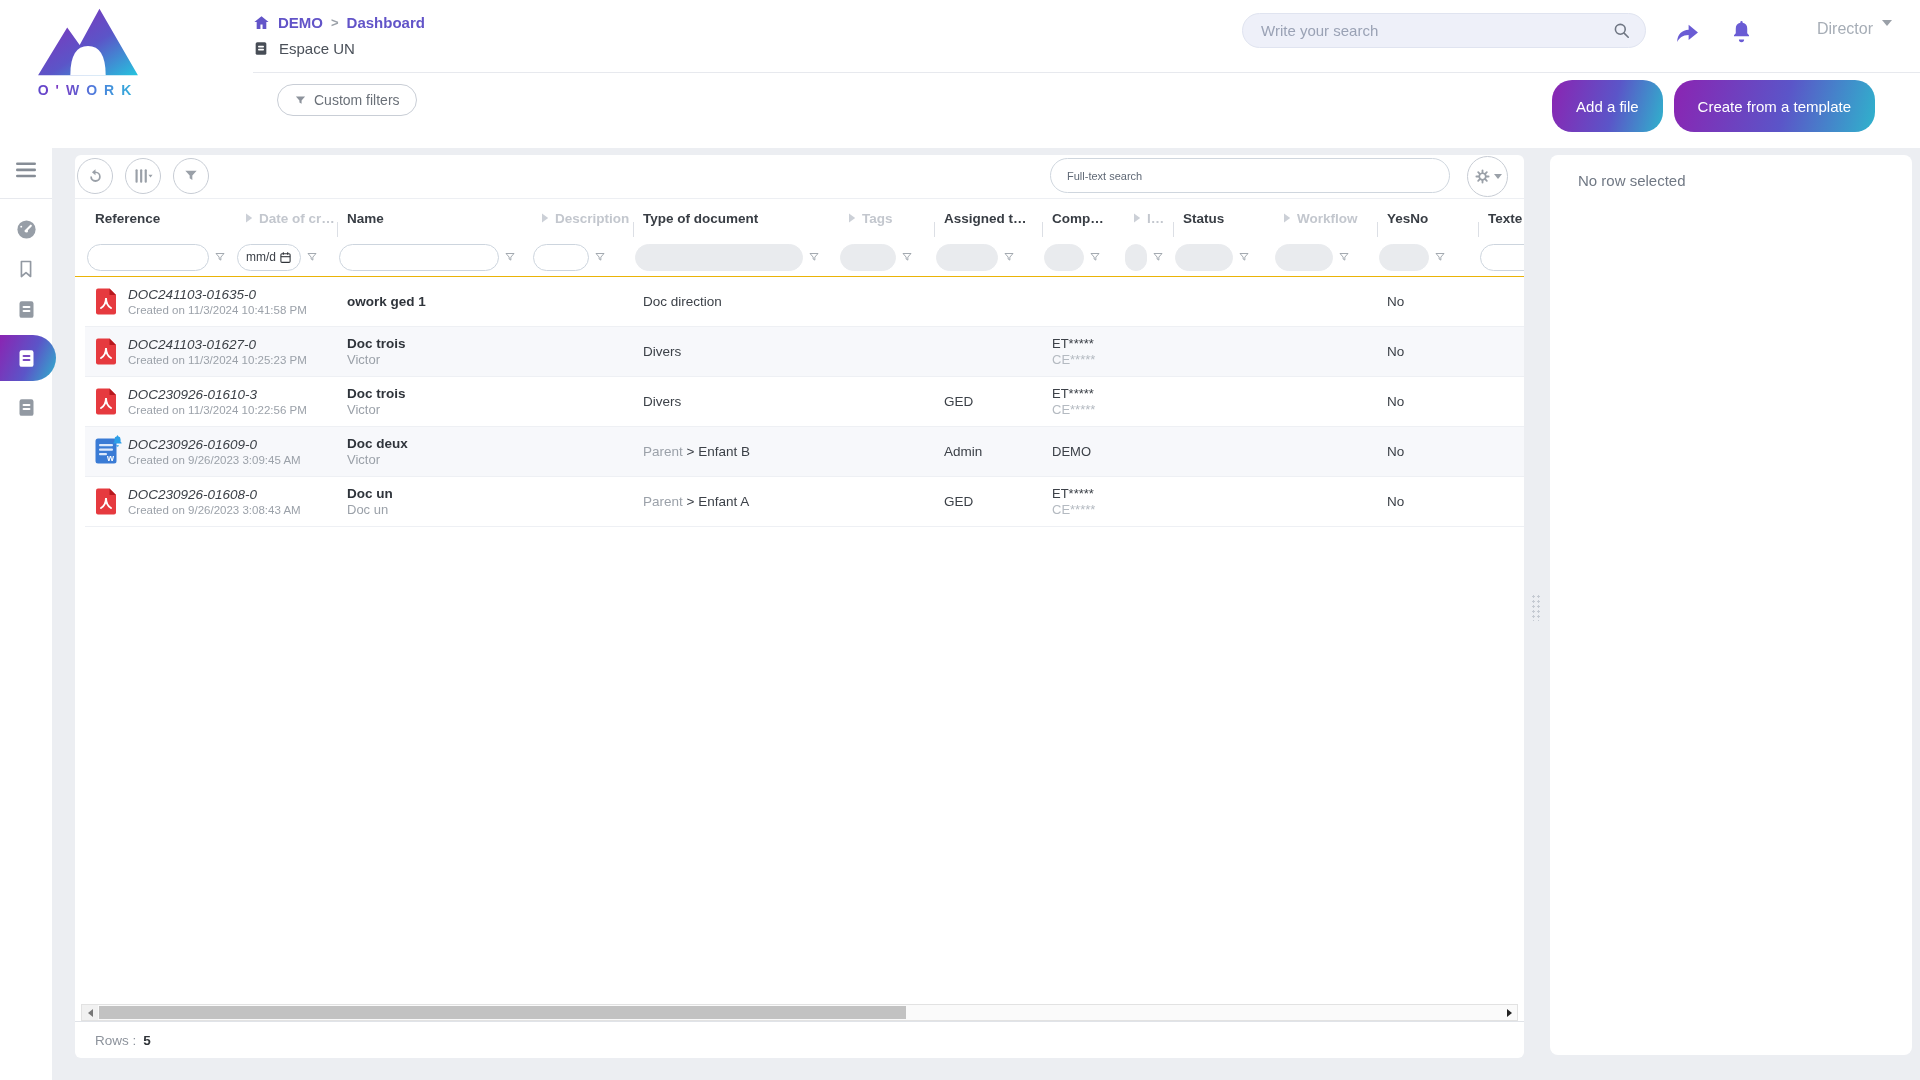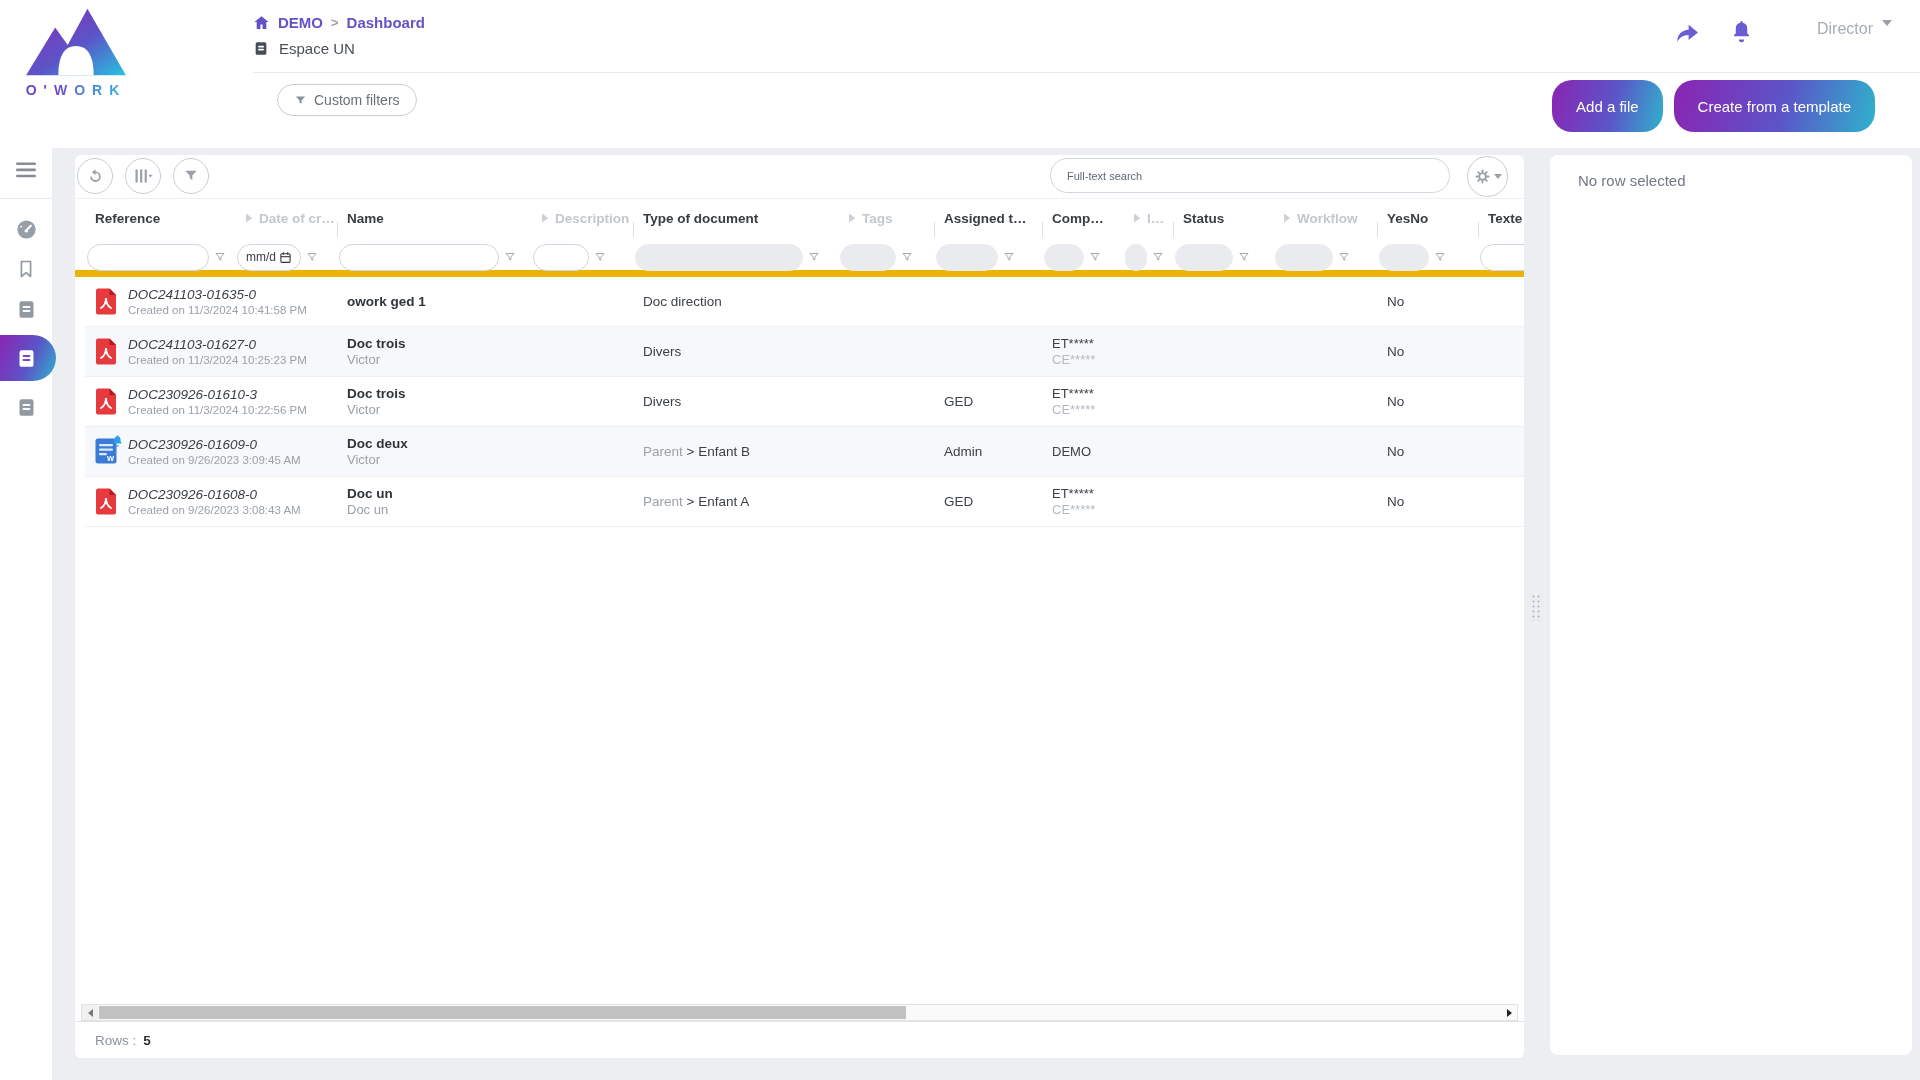--- a/index.html
+++ b/index.html
@@ -11,21 +11,21 @@
     --muted:#9ba1a9;
     --hmuted:#c3c7ce;
     --line:#eef0f4;
   }
   *{box-sizing:border-box;margin:0;padding:0;font-family:"Liberation Sans","DejaVu Sans",sans-serif;}
   html,body{width:1920px;height:1080px;overflow:hidden;background:#eceef2;}
   .app{position:relative;width:1920px;height:1080px;}
 
   
   .topbar{position:absolute;left:0;top:0;width:1920px;height:148px;background:#fff;}
-  .logo{position:absolute;left:16px;top:6px;width:120px;text-align:center;}
+  .logo{position:absolute;left:28px;top:6px;width:120px;text-align:center;}
   .logo-text{font-size:14px;font-weight:700;letter-spacing:7px;margin-top:-2px;
     background:linear-gradient(90deg,#4f55d2 0%,#7a35c2 25%,#4f7cdc 55%,#27c0da 100%);
     -webkit-background-clip:text;background-clip:text;color:transparent;white-space:nowrap;}
   .crumb-wrap{position:absolute;left:253px;top:10px;}
   .crumb-row{display:flex;align-items:center;gap:8px;height:24px;}
   .crumb-strong{font-size:15px;font-weight:700;color:var(--accent);}
   .crumb-sep{font-size:13px;color:#9aa0a8;font-weight:700;}
   .space-row{display:flex;align-items:center;gap:10px;height:24px;margin-top:2px;}
   .space-label{font-size:15px;color:#4a5059;}
   .topbar-divider{position:absolute;left:253px;right:0;top:72px;height:1px;background:#e7e9ee;}
@@ -70,21 +70,21 @@
   .all-badge{background:var(--badge);color:#fff;font-size:13px;border-radius:14px;padding:5px 13px;cursor:pointer;}
 
   .grid{width:1545px;padding-left:10px;}
   .g-row{display:grid;grid-template-columns:150px 102px 194px 102px 205px 96px 108px 81px 50px 100px 104px 101px 140px;align-items:center;}
   .grid-header{height:38px;flex:0 0 auto;}
   .grid-header .g-row{height:38px;}
   .h-cell{position:relative;display:flex;align-items:center;gap:6px;font-size:13.5px;font-weight:700;color:#383d44;
     padding-left:10px;white-space:nowrap;overflow:visible;cursor:pointer;}
   .h-cell.muted{color:var(--hmuted);}
   .h-cell:not(:first-child):not(.has-arrow)::before{content:'';position:absolute;left:0;top:11px;height:15px;width:1px;background:#dcdfe5;}
-  .grid-filter{height:40px;flex:0 0 auto;border-bottom:7px solid #eab308;}
+  .grid-filter{height:40px;flex:0 0 auto;border-bottom:1px solid #eab308;}
   .grid-filter .g-row{height:40px;}
   .f-cell{display:flex;align-items:center;gap:5px;padding-left:2px;}
   .f-input{height:27px;border:1px solid #cdd5de;border-radius:14px;background:#fff;outline:none;padding:0 10px;
     font-size:12px;color:#3c4148;min-width:0;}
   .f-input.dis{background:#e9ebee;border-color:#e9ebee;cursor:default;}
   .f-date{display:flex;align-items:center;gap:3px;height:27px;border:1px solid #cdd5de;border-radius:14px;background:#fff;
     padding:0 8px;font-size:12px;color:#3c4148;cursor:pointer;white-space:nowrap;}
 
   .rows-wrap{flex:0 0 auto;}
   .data-row{height:50px;border-bottom:1px solid var(--line);cursor:pointer;}
@@ -151,20 +151,27 @@
         <svg width="16" height="17" viewBox="0 0 24 24">
           <rect x="4" y="2.5" width="16" height="19" rx="2.5" fill="#474d56"></rect>
           <rect x="7.5" y="8" width="9" height="2.4" rx="1.2" fill="#fff"></rect>
           <rect x="7.5" y="12.5" width="9" height="2.4" rx="1.2" fill="#fff"></rect>
         </svg>
         <span class="space-label">Espace UN</span>
       </div>
     </div>
     <div class="topbar-divider"></div>
 
+    <div class="top-search">
+      <input type="text" placeholder="Write your search" style="">
+      <svg width="19" height="19" viewBox="0 0 24 24">
+        <circle cx="10.5" cy="10.5" r="6.2" fill="none" stroke="#6f7683" stroke-width="2"></circle>
+        <line x1="15.3" y1="15.3" x2="20.5" y2="20.5" stroke="#6f7683" stroke-width="2" stroke-linecap="round"></line>
+      </svg>
+    </div>
 
     <div class="icon-btn" style="left:1672px;top:18px;">
       <svg width="27" height="27" viewBox="0 0 24 24">
         <path d="M13 4.2 21.3 11 13 17.8v-4.4C7.6 13.6 4.7 15.9 2.8 19.6 3 12.4 7.2 8.9 13 8.6Z" fill="#6a5cd4"></path>
       </svg>
     </div>
     <div class="icon-btn" style="left:1726px;top:16px;">
       <svg width="25" height="27" viewBox="0 0 24 24">
         <path d="M12 22.2a2.5 2.5 0 0 0 2.5-2.5h-5A2.5 2.5 0 0 0 12 22.2Zm7.2-5.6v-1.1l-1.7-1.8V9.4A5.8 5.8 0 0 0 13.1 3.6V3a1.1 1.1 0 1 0-2.2 0v.6A5.8 5.8 0 0 0 6.5 9.4v4.3l-1.7 1.8v1.1Z" fill="#6a5cd4"></path>
       </svg>

